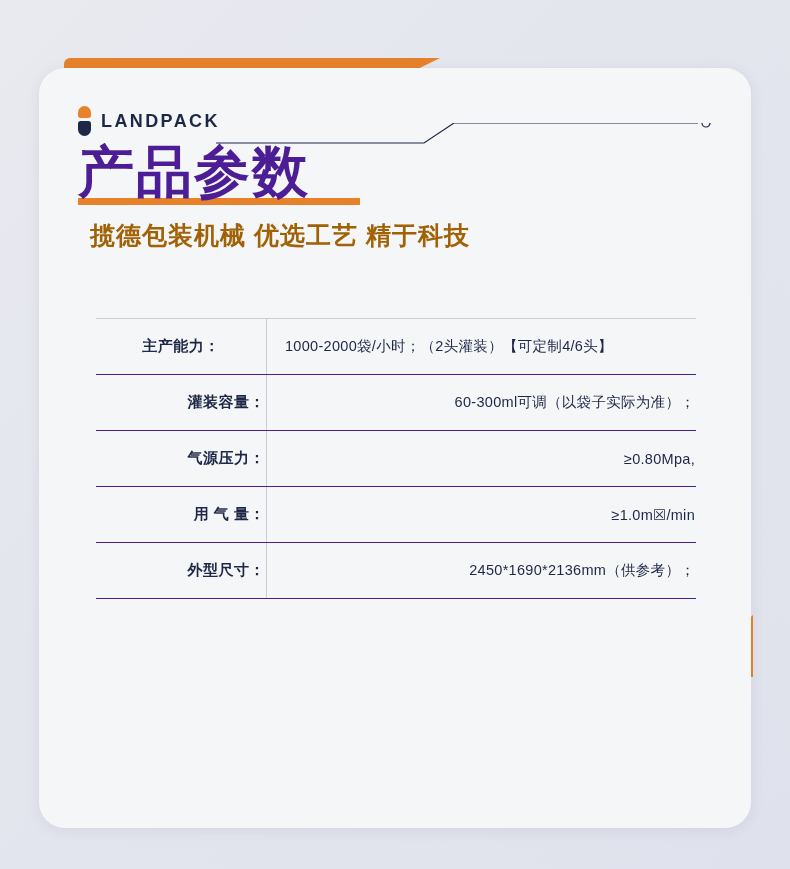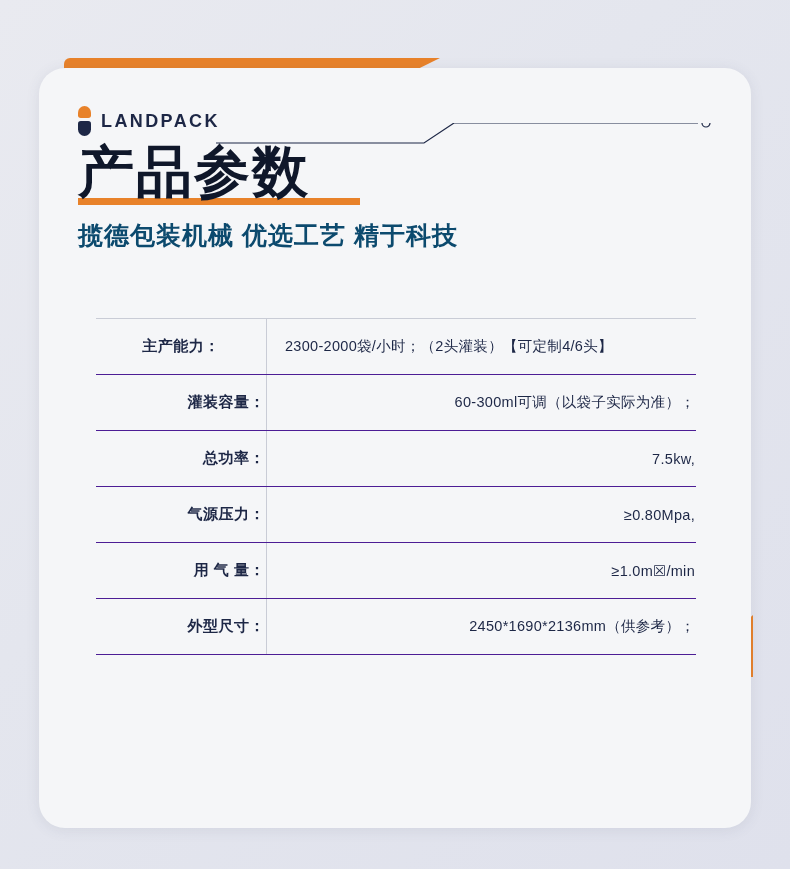--- a/index.html
+++ b/index.html
@@ -94,38 +94,38 @@
   }
   .title-block {
     position: absolute;
     left: 78px;
     top: 140px;
     width: 600px;
   }
   .main-title {
     font-size: 56px;
     font-weight: 800;
-    color: #0f172a;
+    color: #4c1d95;
     letter-spacing: 2px;
     line-height: 1.15;
     margin: 0;
   }
   .title-underline {
     width: 282px;
     height: 7px;
     background: #e8822a;
     margin-top: -6px;
     margin-bottom: 14px;
   }
   .subtitle {
     font-size: 25px;
     font-weight: 700;
-    color: #0c4a6e;
+    color: #a16207;
     letter-spacing: 1px;
-    margin: 0;
+    margin: 12px;
   }
   table.spec {
     position: absolute;
     left: 96px;
     top: 318px;
     width: 600px;
     border-collapse: collapse;
     table-layout: fixed;
   }
   table.spec tr {
@@ -183,31 +183,27 @@
   <div class="title-block">
     <h1 class="main-title">产品参数</h1>
     <div class="title-underline"></div>
     <p class="subtitle">揽德包装机械 优选工艺 精于科技</p>
   </div>
 
   <table class="spec">
     <tbody>
       <tr>
         <td class="label">主产能力：</td>
-        <td class="value">2300-2000袋/小时；（2头灌装）【可定制4/6头】</td>
+        <td class="value">1000-2000袋/小时；（2头灌装）【可定制4/6头】</td>
       </tr>
       <tr>
         <td class="label">灌装容量：</td>
         <td class="value">60-300ml可调（以袋子实际为准）；</td>
       </tr>
       <tr>
-        <td class="label">总功率：</td>
-        <td class="value">7.5kw,</td>
-      </tr>
-      <tr>
         <td class="label">气源压力：</td>
         <td class="value">≥0.80Mpa,</td>
       </tr>
       <tr>
         <td class="label">用 气 量：</td>
         <td class="value">≥1.0m☒/min</td>
       </tr>
       <tr>
         <td class="label">外型尺寸：</td>
         <td class="value">2450*1690*2136mm（供参考）；</td>

